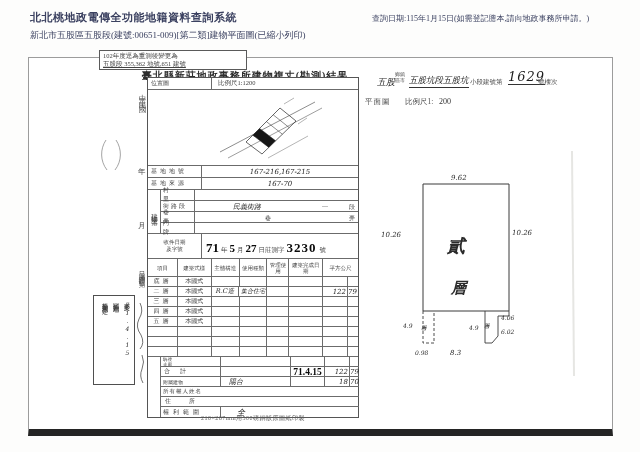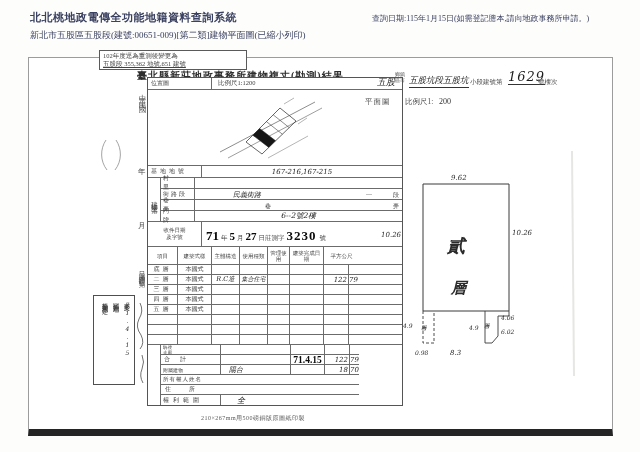--- a/index.html
+++ b/index.html
@@ -9,31 +9,31 @@
   }
   .abs{position:absolute;}
   
   .sys-title{left:30px;top:10px;font-size:11px;font-weight:bold;color:#3b4160;letter-spacing:.5px;}
   .sys-date{left:372px;top:13px;font-size:8px;color:#3b4160;}
   .sys-sub{left:30px;top:29px;font-size:9px;color:#3b4160;}
   
   .doc-box{left:28px;top:57px;width:583px;height:371px;border:1px solid #9c9c9c;border-bottom:7px solid #242424;background:#fff;}
   .stamp102{left:70px;top:-8px;width:140px;border:1px solid #5a5a5a;background:#fff;padding:1px 3px;font-size:6.5px;line-height:8px;color:#444;}
   .stamp102 .u{text-decoration:underline;}
-  .doc-title{left:108px;top:11px;width:216px;font-size:10px;font-weight:bold;color:#2e2e2e;letter-spacing:1px;text-align:left;}
+  .doc-title{left:108px;top:11px;width:216px;font-size:10px;font-weight:bold;color:#2e2e2e;letter-spacing:1px;text-align:center;}
   .vt{writing-mode:vertical-rl;text-orientation:upright;}
   .margin-era{left:108px;top:30px;font-size:7.5px;letter-spacing:4px;color:#4a4a4a;}
   .margin-ch{left:109px;font-size:7.5px;color:#4a4a4a;}
   .margin-sheet{left:108px;top:208px;font-size:6.5px;letter-spacing:2px;color:#4a4a4a;}
   .margin-sheet2{left:119px;top:294px;font-size:6.5px;letter-spacing:2px;color:#4a4a4a;}
   .witness{left:64px;top:237px;width:38px;height:84px;border:1px solid #4f4f4f;writing-mode:vertical-rl;text-orientation:upright;font-size:6px;line-height:11px;color:#333;padding:2px 1px;letter-spacing:1px;}
   .hw{font-style:italic;color:#1d1d1d;font-family:"DejaVu Serif",serif;}
   .stampnum{font-weight:bold;color:#0a0a0a;font-style:normal;}
   
-  .form{left:118px;top:19px;width:256px;border:1px solid #555;background:#fff;box-sizing:border-box;font-size:6px;color:#3f3f3f;}
+  .form{left:118px;top:19px;width:212px;border:1px solid #555;background:#fff;box-sizing:border-box;font-size:6px;color:#3f3f3f;}
   .frow{display:flex;border-bottom:1px solid #6b6b6b;box-sizing:border-box;align-items:stretch;}
   .cell{box-sizing:border-box;display:flex;align-items:center;}
   .br{border-right:1px solid #6b6b6b;}
   .bl{border-left:1px solid #6b6b6b;}
   .ctr{justify-content:center;text-align:center;}
   .maparea{height:75px;border-bottom:1px solid #6b6b6b;position:relative;}
   .locblock{display:flex;border-bottom:0;}
   .locrows{flex:1;}
   .locrow{display:flex;height:11px;border-bottom:1px solid #6b6b6b;box-sizing:border-box;}
   .sublab{width:34px;padding-left:2px;}
@@ -110,20 +110,24 @@
         <path d="M58,64 L98,42" fill="none" stroke="#6a6a6a" stroke-width="0.5"></path>
         <path d="M74,10 L84,4 M88,30 L97,24" stroke="#6a6a6a" stroke-width="0.5"></path>
       </svg>
     </div>
 
     <div class="frow" style="height:12px;">
       <div class="cell br" style="width:54px;padding-left:3px;letter-spacing:3px;">基地地號</div>
       <div class="cell ctr hw" style="flex:1;font-size:7px;">167-216,167-215</div>
     </div>
 
+    <div class="frow" style="height:12px;">
+      <div class="cell br" style="width:54px;padding-left:3px;letter-spacing:3px;">基地來源</div>
+      <div class="cell ctr hw" style="flex:1;font-size:7px;">167-70</div>
+    </div>
 
     <div class="locblock">
       <div class="cell br vt ctr" style="width:13px;font-size:6.5px;letter-spacing:2px;border-bottom:1px solid #6b6b6b;">建物坐落</div>
       <div class="locrows">
         <div class="locrow">
           <div class="cell br sublab" style="letter-spacing:12px;">村里</div>
           <div class="cell" style="flex:1;"></div>
         </div>
         <div class="locrow">
           <div class="cell br sublab" style="letter-spacing:2px;">街路段</div>
@@ -135,21 +139,20 @@
         </div>
         <div class="locrow">
           <div class="cell br sublab" style="letter-spacing:12px;">巷弄</div>
           <div class="cell" style="flex:1;position:relative;">
             <span style="position:absolute;left:70px;top:2px;">巷</span>
             <span style="position:absolute;right:3px;top:2px;">弄</span>
           </div>
         </div>
         <div class="locrow" style="border-bottom:1px solid #6b6b6b;">
           <div class="cell br sublab" style="letter-spacing:12px;">門牌</div>
-          <div class="cell ctr hw" style="flex:1;font-size:7.5px;">6--2號2樓</div>
         </div>
       </div>
     </div>
 
     <div class="frow" style="height:25px;">
       <div class="cell br" style="width:54px;flex-direction:column;justify-content:center;font-size:5.5px;line-height:7px;">
         <div>收件日期</div>
         <div>及字號</div>
       </div>
       <div class="cell" style="flex:1;padding-left:4px;align-items:baseline;padding-top:6px;">

